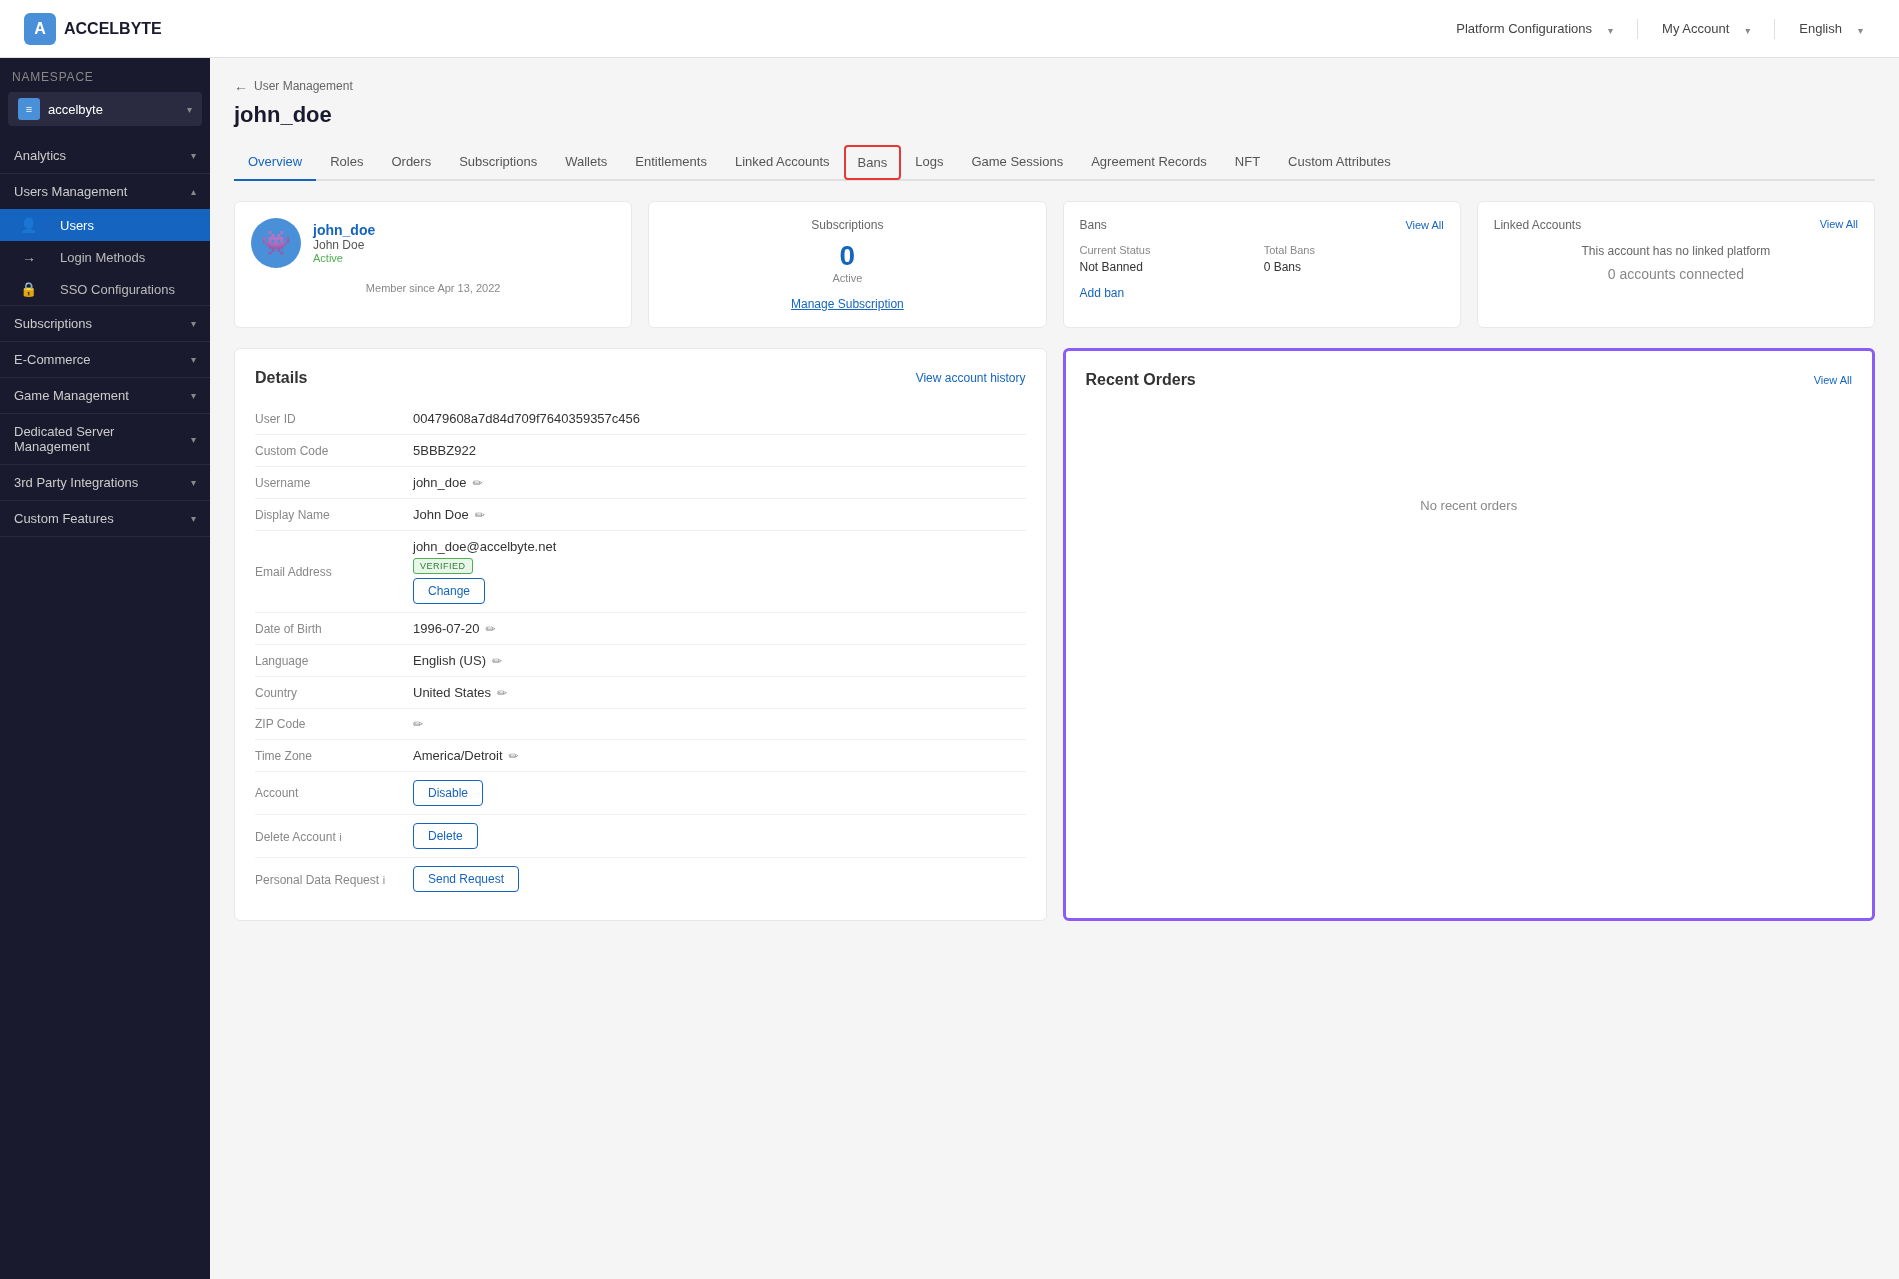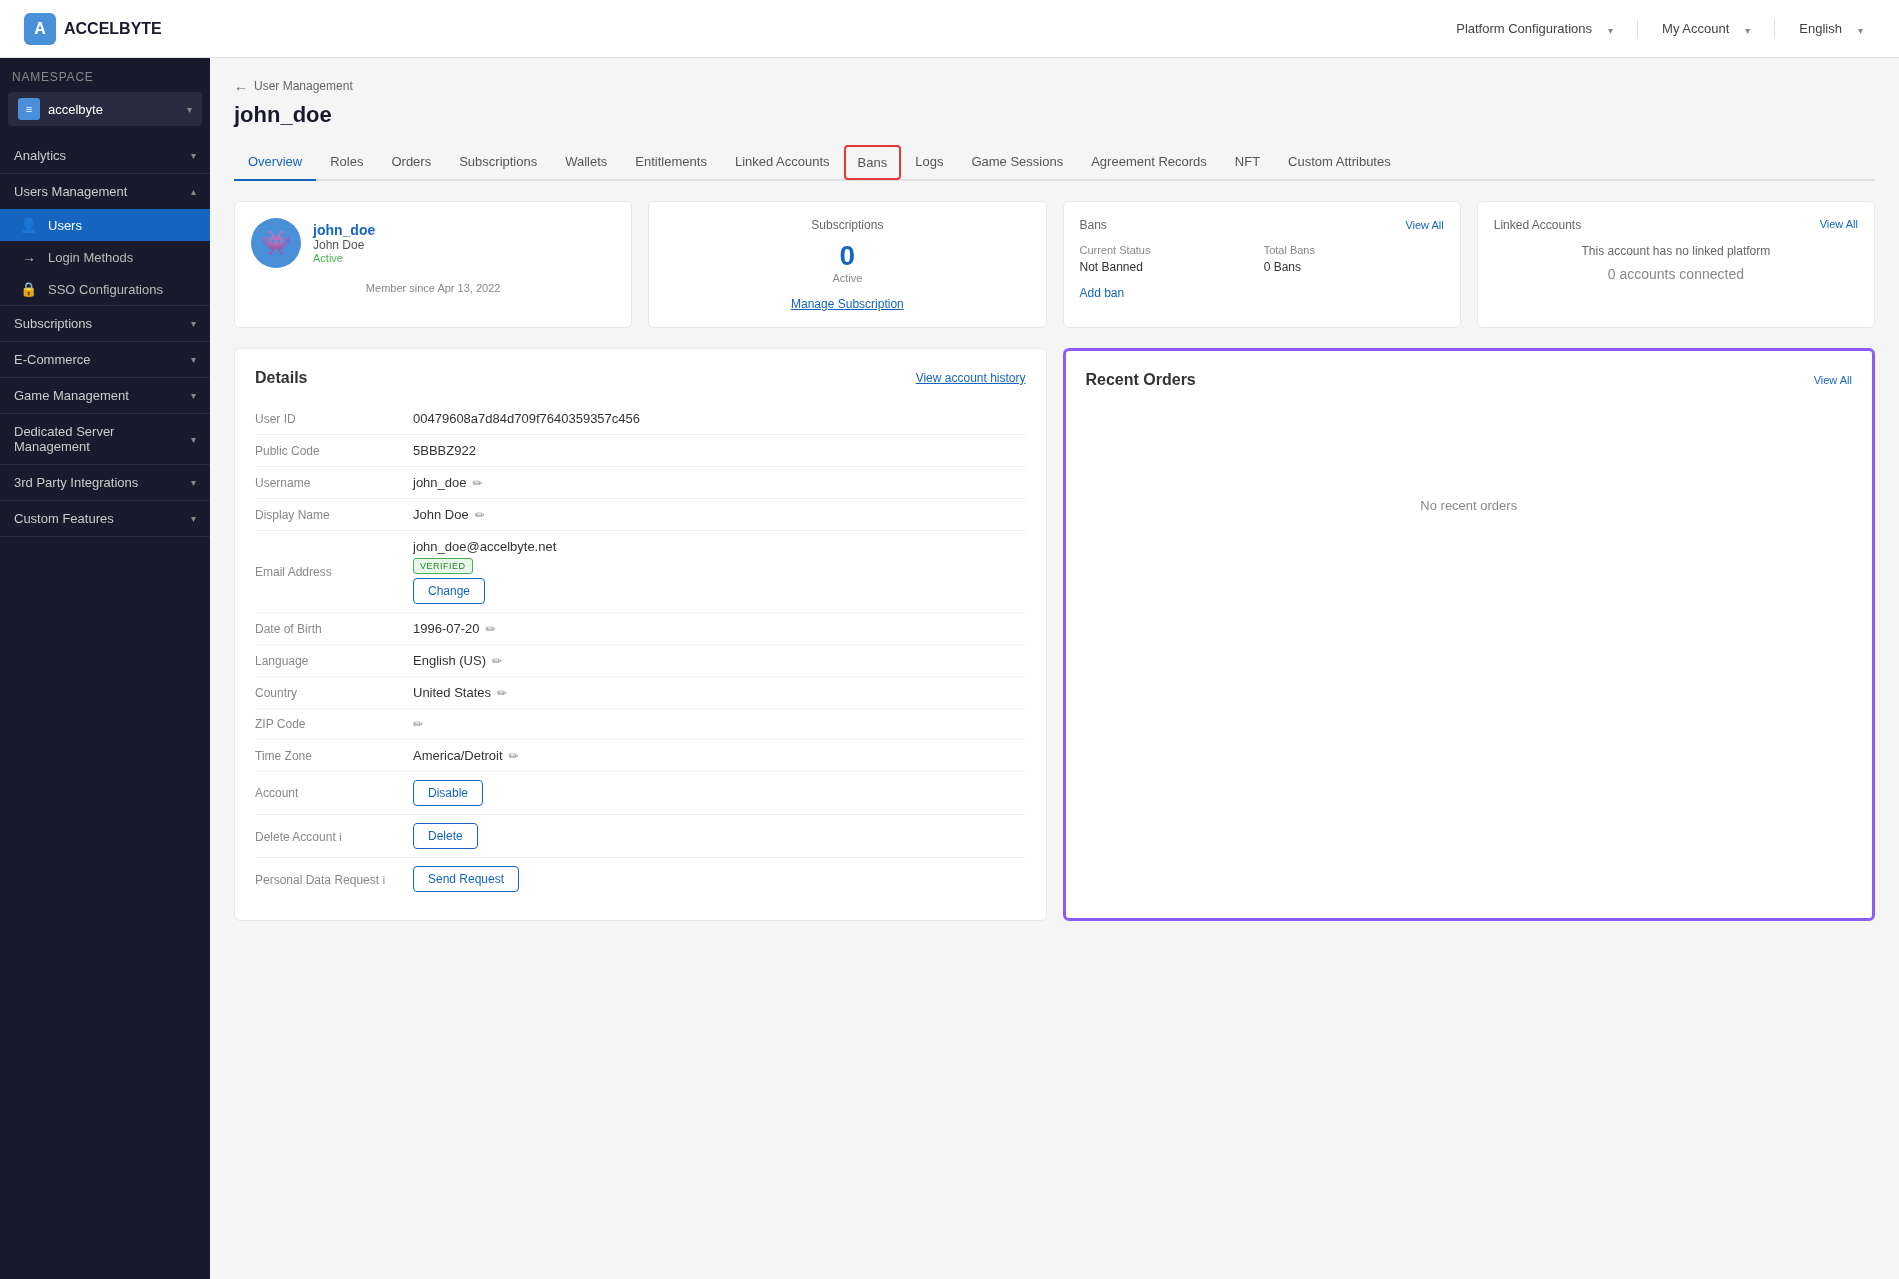--- a/index.html
+++ b/index.html
@@ -117,21 +117,21 @@
       cursor: pointer;
       color: #ccc;
       font-size: 13px;
       font-weight: 500;
     }
     .sidebar-section-header .chevron { font-size: 10px; color: #888; }
 
     .sidebar-item {
       display: flex;
       align-items: center;
-      gap: 10px;
+      gap: 22px;
       padding: 8px 14px 8px 20px;
       cursor: pointer;
       color: #bbb;
       font-size: 13px;
     }
     .sidebar-item.active { background: #1565c0; color: #fff; }
     .sidebar-item .item-icon { font-size: 14px; width: 18px; text-align: center; }
 
     
     .content-area {
@@ -276,21 +276,21 @@
       border: 1px solid #e8e8e8;
       padding: 20px;
     }
     .details-header {
       display: flex;
       justify-content: space-between;
       align-items: center;
       margin-bottom: 16px;
     }
     .details-title { font-size: 16px; font-weight: 600; color: #333; }
-    .details-link { color: #1565c0; font-size: 12px; cursor: pointer; text-decoration: underline; }
+    .details-link { color: #1565c0; font-size: 12px; cursor: pointer; }
 
     .details-row {
       display: grid;
       grid-template-columns: 150px 1fr;
       gap: 8px;
       padding: 8px 0;
       border-bottom: 1px solid #f0f0f0;
       align-items: center;
     }
     .details-row:last-child { border-bottom: none; }
@@ -532,21 +532,21 @@
           <span class="details-title">Details</span>
           <span class="details-link">View account history</span>
         </div>
 
         <div class="details-row">
           <span class="details-label">User ID</span>
           <span class="details-value">00479608a7d84d709f7640359357c456</span>
         </div>
 
         <div class="details-row">
-          <span class="details-label">Public Code</span>
+          <span class="details-label">Custom Code</span>
           <span class="details-value">5BBBZ922</span>
         </div>
 
         <div class="details-row">
           <span class="details-label">Username</span>
           <span class="details-value">
             john_doe
             <span class="edit-icon">✏</span>
           </span>
         </div>

